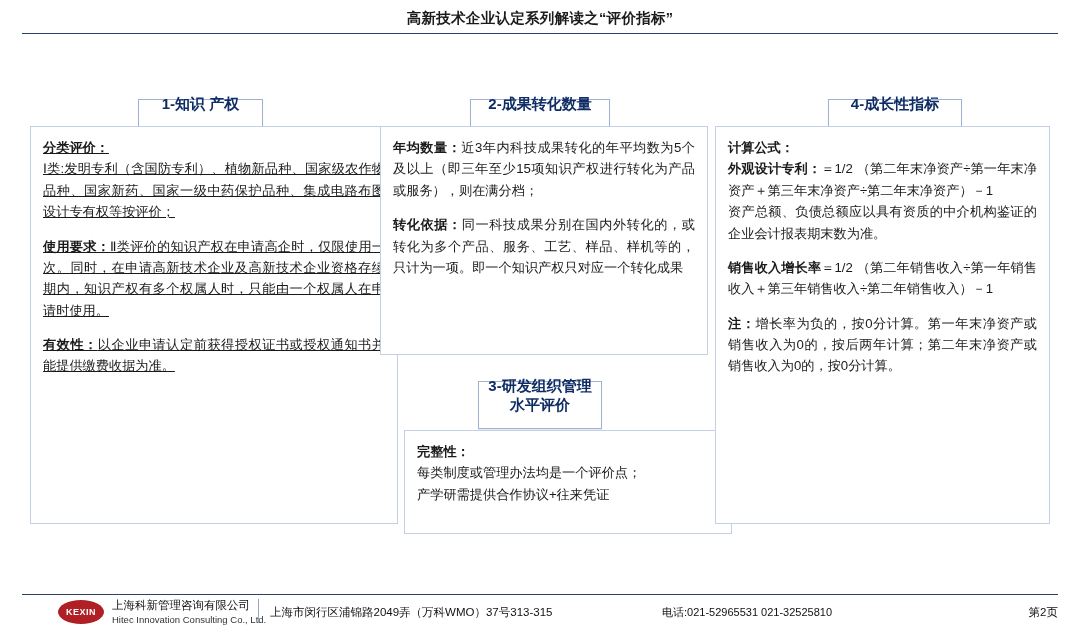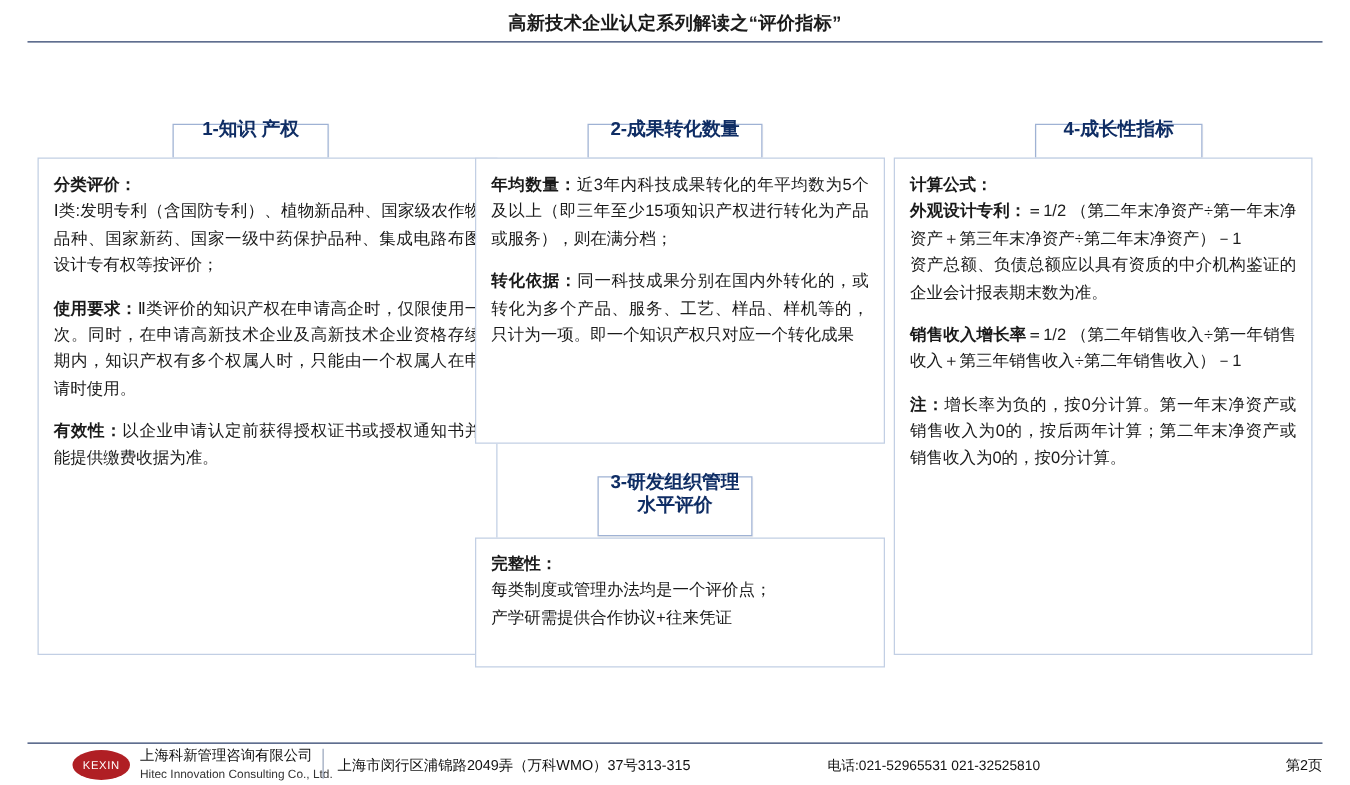--- a/index.html
+++ b/index.html
@@ -82,23 +82,23 @@
     position: absolute;
     background: #ffffff;
     border: 1px solid #c2cfe4;
     box-sizing: border-box;
     padding: 10px 12px 10px 12px;
     font-size: 13.2px;
     line-height: 1.62;
     color: #1a1a1a;
     overflow: hidden;
   }
-  #panel1 { left: 30px;  top: 126px; width: 368px; height: 398px; }
+  #panel1 { left: 30px;  top: 126px; width: 368px; height: 398px; text-decoration: underline; }
   #panel2 { left: 380px; top: 126px; width: 328px; height: 229px; }
-  #panel3 { left: 380px; top: 430px; width: 328px; height: 104px; font-family: Liberation Mono, monospace; }
+  #panel3 { left: 404px; top: 430px; width: 328px; height: 104px; }
   #panel4 { left: 715px; top: 126px; width: 335px; height: 398px; }
 
   .para { margin: 0 0 0 0; text-align: justify; }
   .spacer { height: 13px; }
   .lbl { font-weight: bold; }
 
   
   .footer-rule {
     position: absolute;
     left: 22px;
@@ -117,21 +117,21 @@
   .logo {
     position: absolute;
     left: 58px;
     top: 4px;
     width: 46px;
     height: 24px;
     border-radius: 50%;
     background: #b01f24;
     color: #ffffff;
     font-size: 9px;
-    font-weight: normal;
+    font-weight: bold;
     display: flex;
     align-items: center;
     justify-content: center;
     letter-spacing: 0.5px;
   }
   .company {
     position: absolute;
     left: 112px;
     top: 2px;
     font-size: 11.5px;

